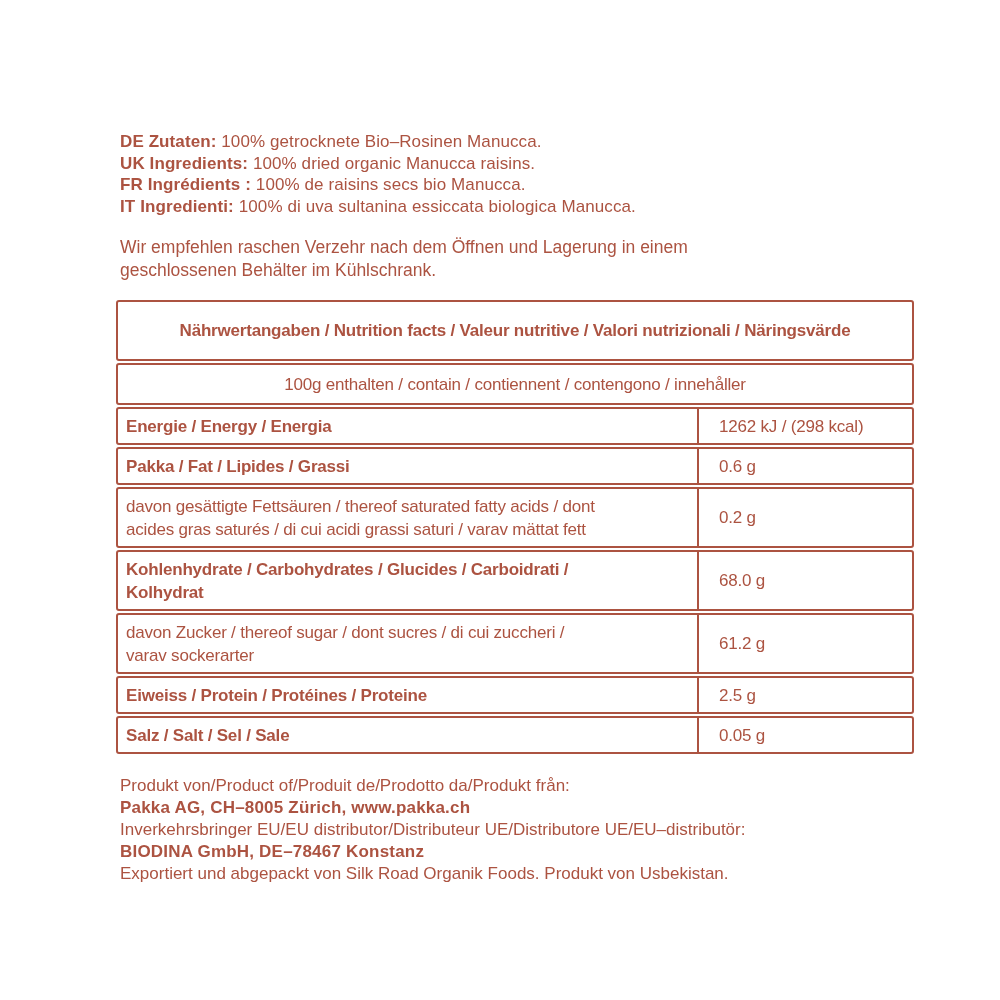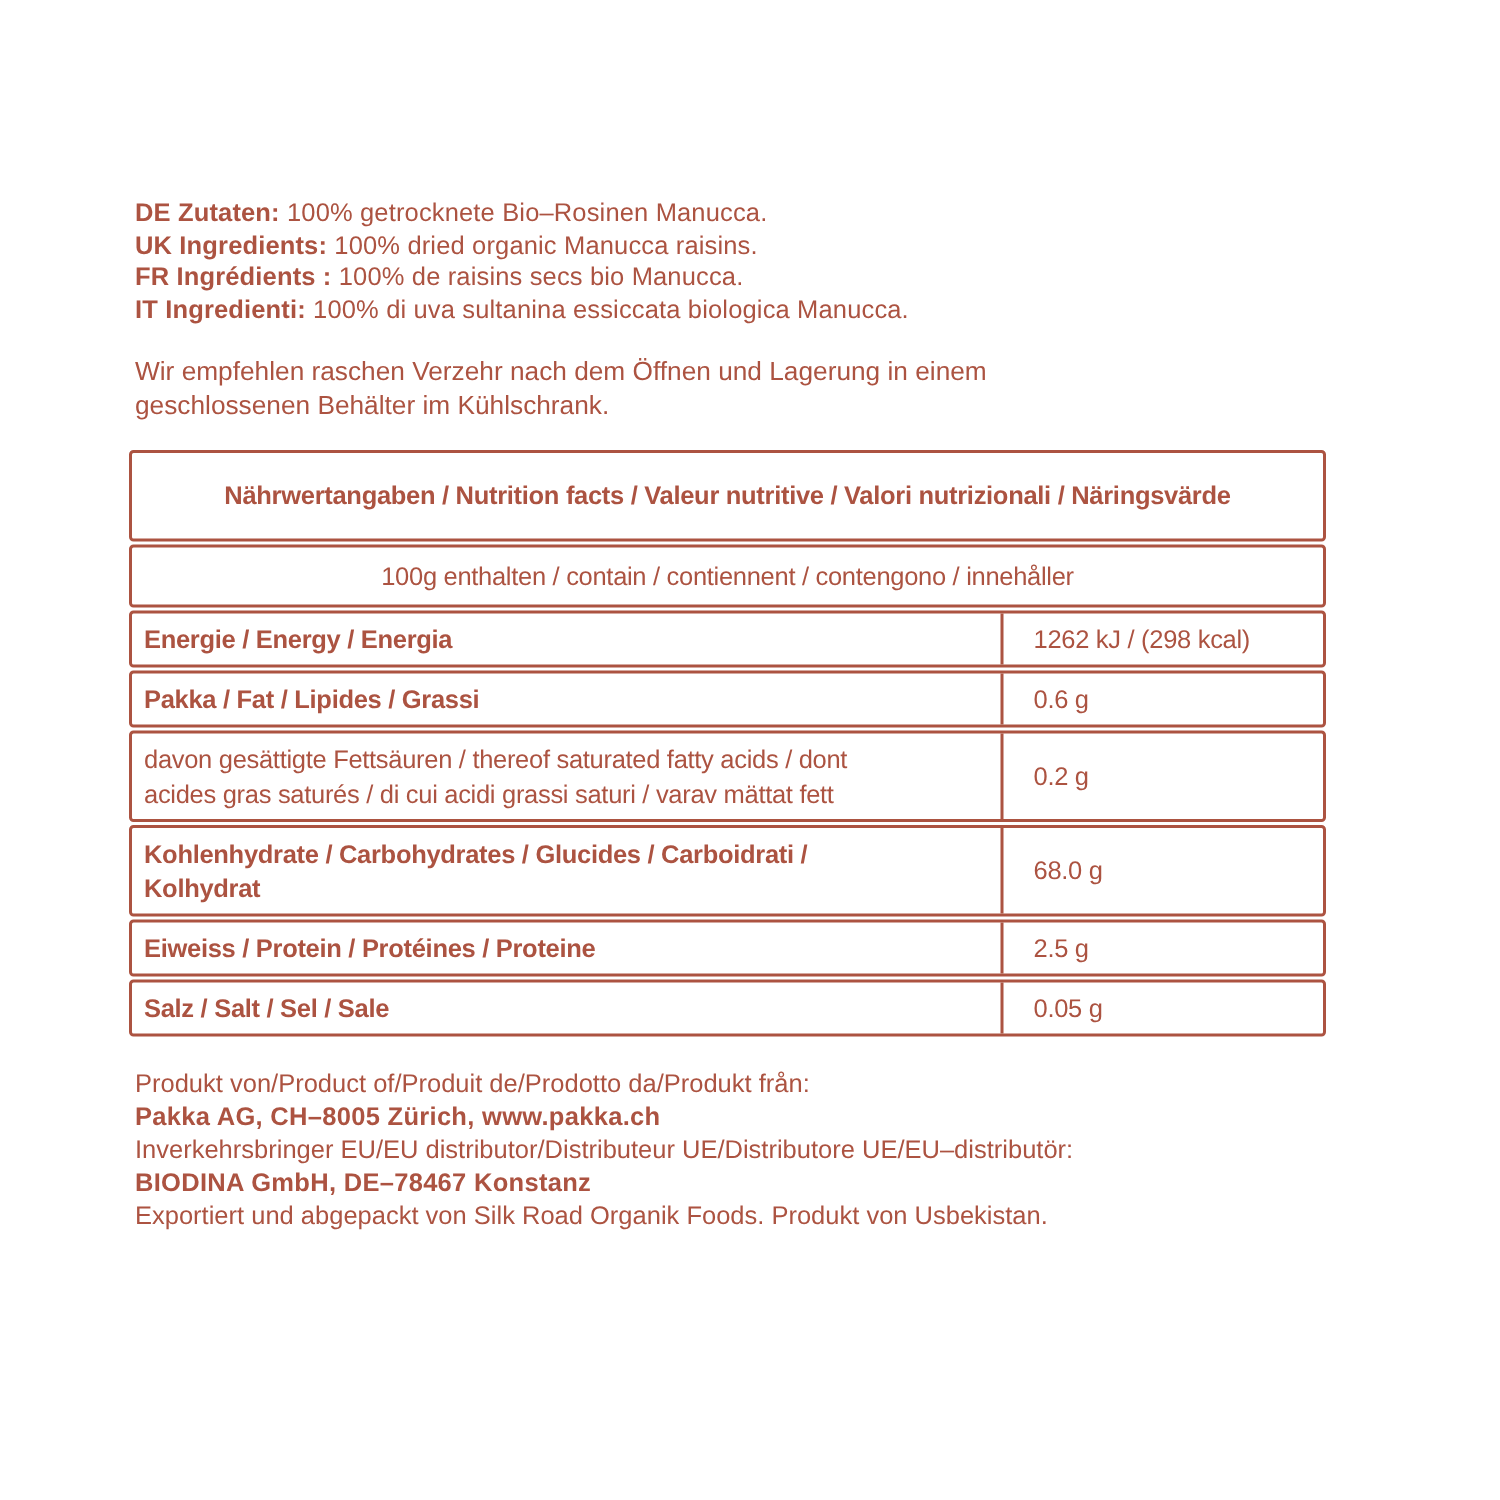--- a/index.html
+++ b/index.html
@@ -9,21 +9,21 @@
   html, body { background: #ffffff; }
   body {
     width: 1000px; height: 1000px;
     font-family: "Liberation Sans", sans-serif;
     color: var(--brick);
     position: relative;
     overflow: hidden;
   }
   .label-sheet {
     position: absolute;
-    left: 86px; top: 131px;
+    left: 116px; top: 131px;
     width: 798px;
   }
   
   .ingredients { padding-left: 4px; }
   .ing-line {
     font-size: 17px;
     line-height: 21.5px;
     letter-spacing: 0.1px;
     white-space: nowrap;
   }
@@ -136,20 +136,25 @@
 acides gras saturés / di cui acidi grassi saturi / varav mättat fett</span></div>
       <div class="cell-value">0.2 g</div>
     </div>
 
     <div class="trow row-bold">
       <div class="cell-label"><span>Kohlenhydrate / Carbohydrates / Glucides / Carboidrati /
 Kolhydrat</span></div>
       <div class="cell-value">68.0 g</div>
     </div>
 
+    <div class="trow">
+      <div class="cell-label"><span>davon Zucker / thereof sugar / dont sucres / di cui zuccheri /
+varav sockerarter</span></div>
+      <div class="cell-value">61.2 g</div>
+    </div>
 
     <div class="trow row-bold">
       <div class="cell-label"><span>Eiweiss / Protein / Protéines / Proteine</span></div>
       <div class="cell-value">2.5 g</div>
     </div>
 
     <div class="trow row-bold">
       <div class="cell-label"><span>Salz / Salt / Sel / Sale</span></div>
       <div class="cell-value">0.05 g</div>
     </div>

